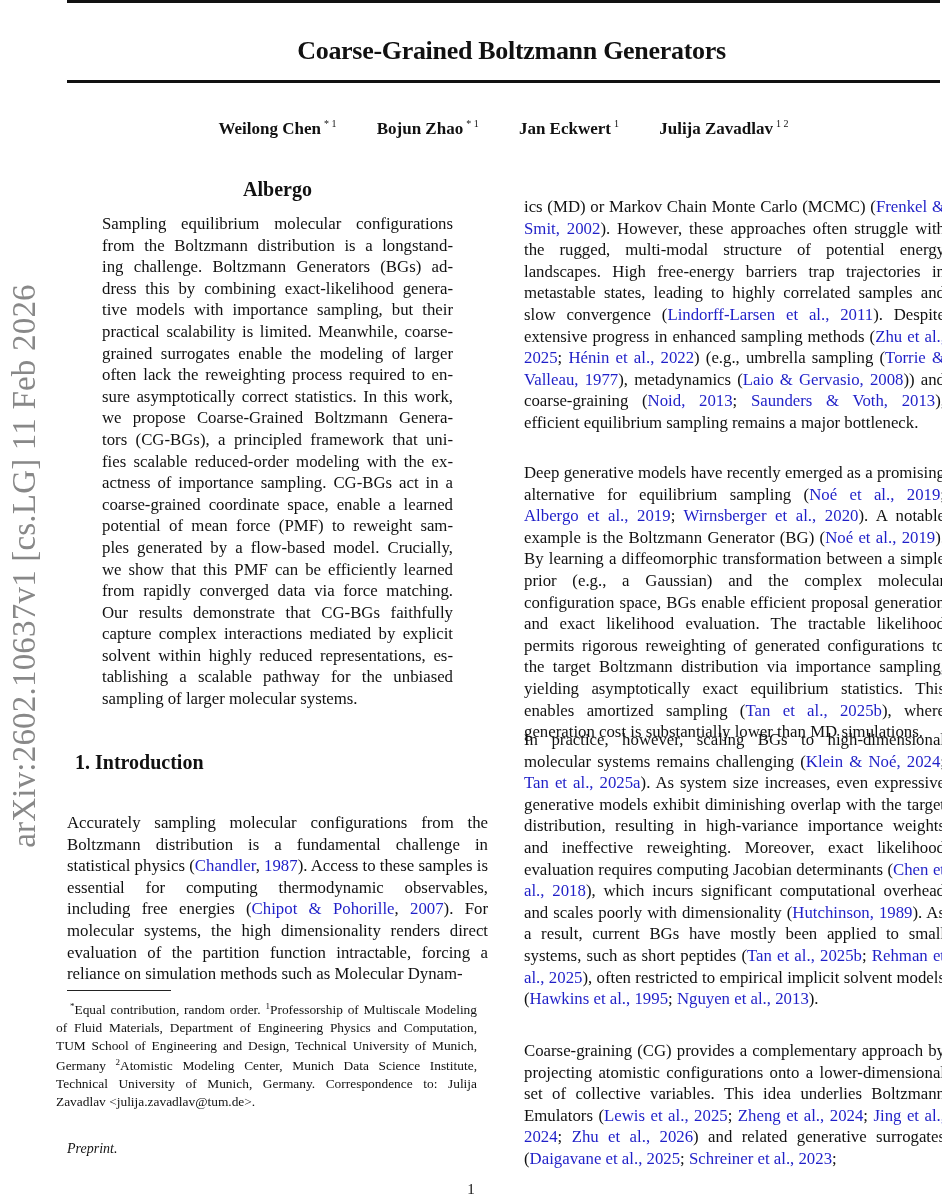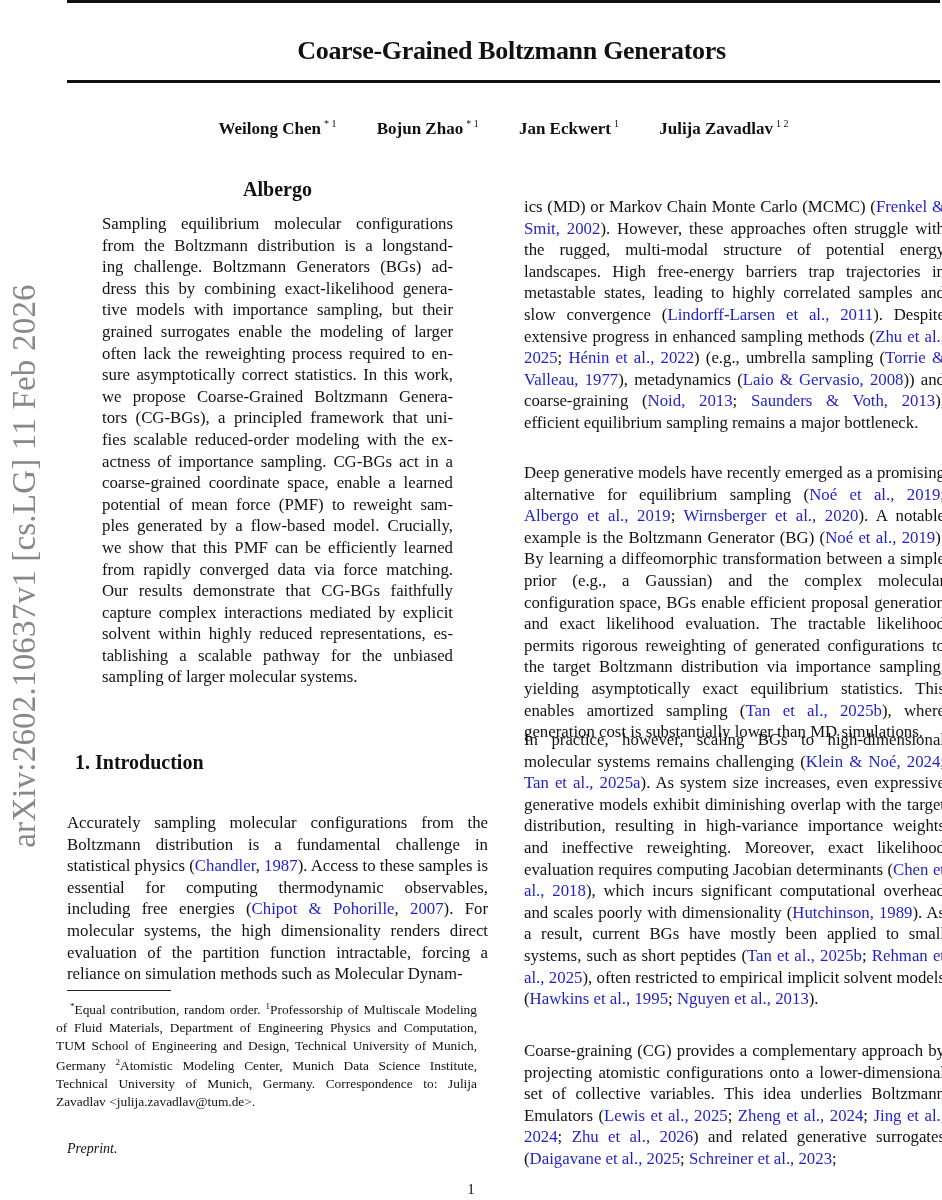--- a/index.html
+++ b/index.html
@@ -56,20 +56,21 @@
 
 <div id="arxiv">arXiv:2602.10637v1  [cs.LG]  11 Feb 2026</div>
 
 <h2 id="abstract-heading" style="margin:0;">Albergo</h2>
 <div id="abstract">
   <span class="line">Sampling equilibrium molecular configurations</span>
   <span class="line">from the Boltzmann distribution is a longstand-</span>
   <span class="line">ing challenge. Boltzmann Generators (BGs) ad-</span>
   <span class="line">dress this by combining exact-likelihood genera-</span>
   <span class="line">tive models with importance sampling, but their</span>
+  <span class="line">practical scalability is limited. Meanwhile, coarse-</span>
   <span class="line">grained surrogates enable the modeling of larger</span>
   <span class="line">often lack the reweighting process required to en-</span>
   <span class="line">sure asymptotically correct statistics. In this work,</span>
   <span class="line">we propose Coarse-Grained Boltzmann Genera-</span>
   <span class="line">tors (CG-BGs), a principled framework that uni-</span>
   <span class="line">fies scalable reduced-order modeling with the ex-</span>
   <span class="line">actness of importance sampling. CG-BGs act in a</span>
   <span class="line">coarse-grained coordinate space, enable a learned</span>
   <span class="line">potential of mean force (PMF) to reweight sam-</span>
   <span class="line">ples generated by a flow-based model. Crucially,</span>

